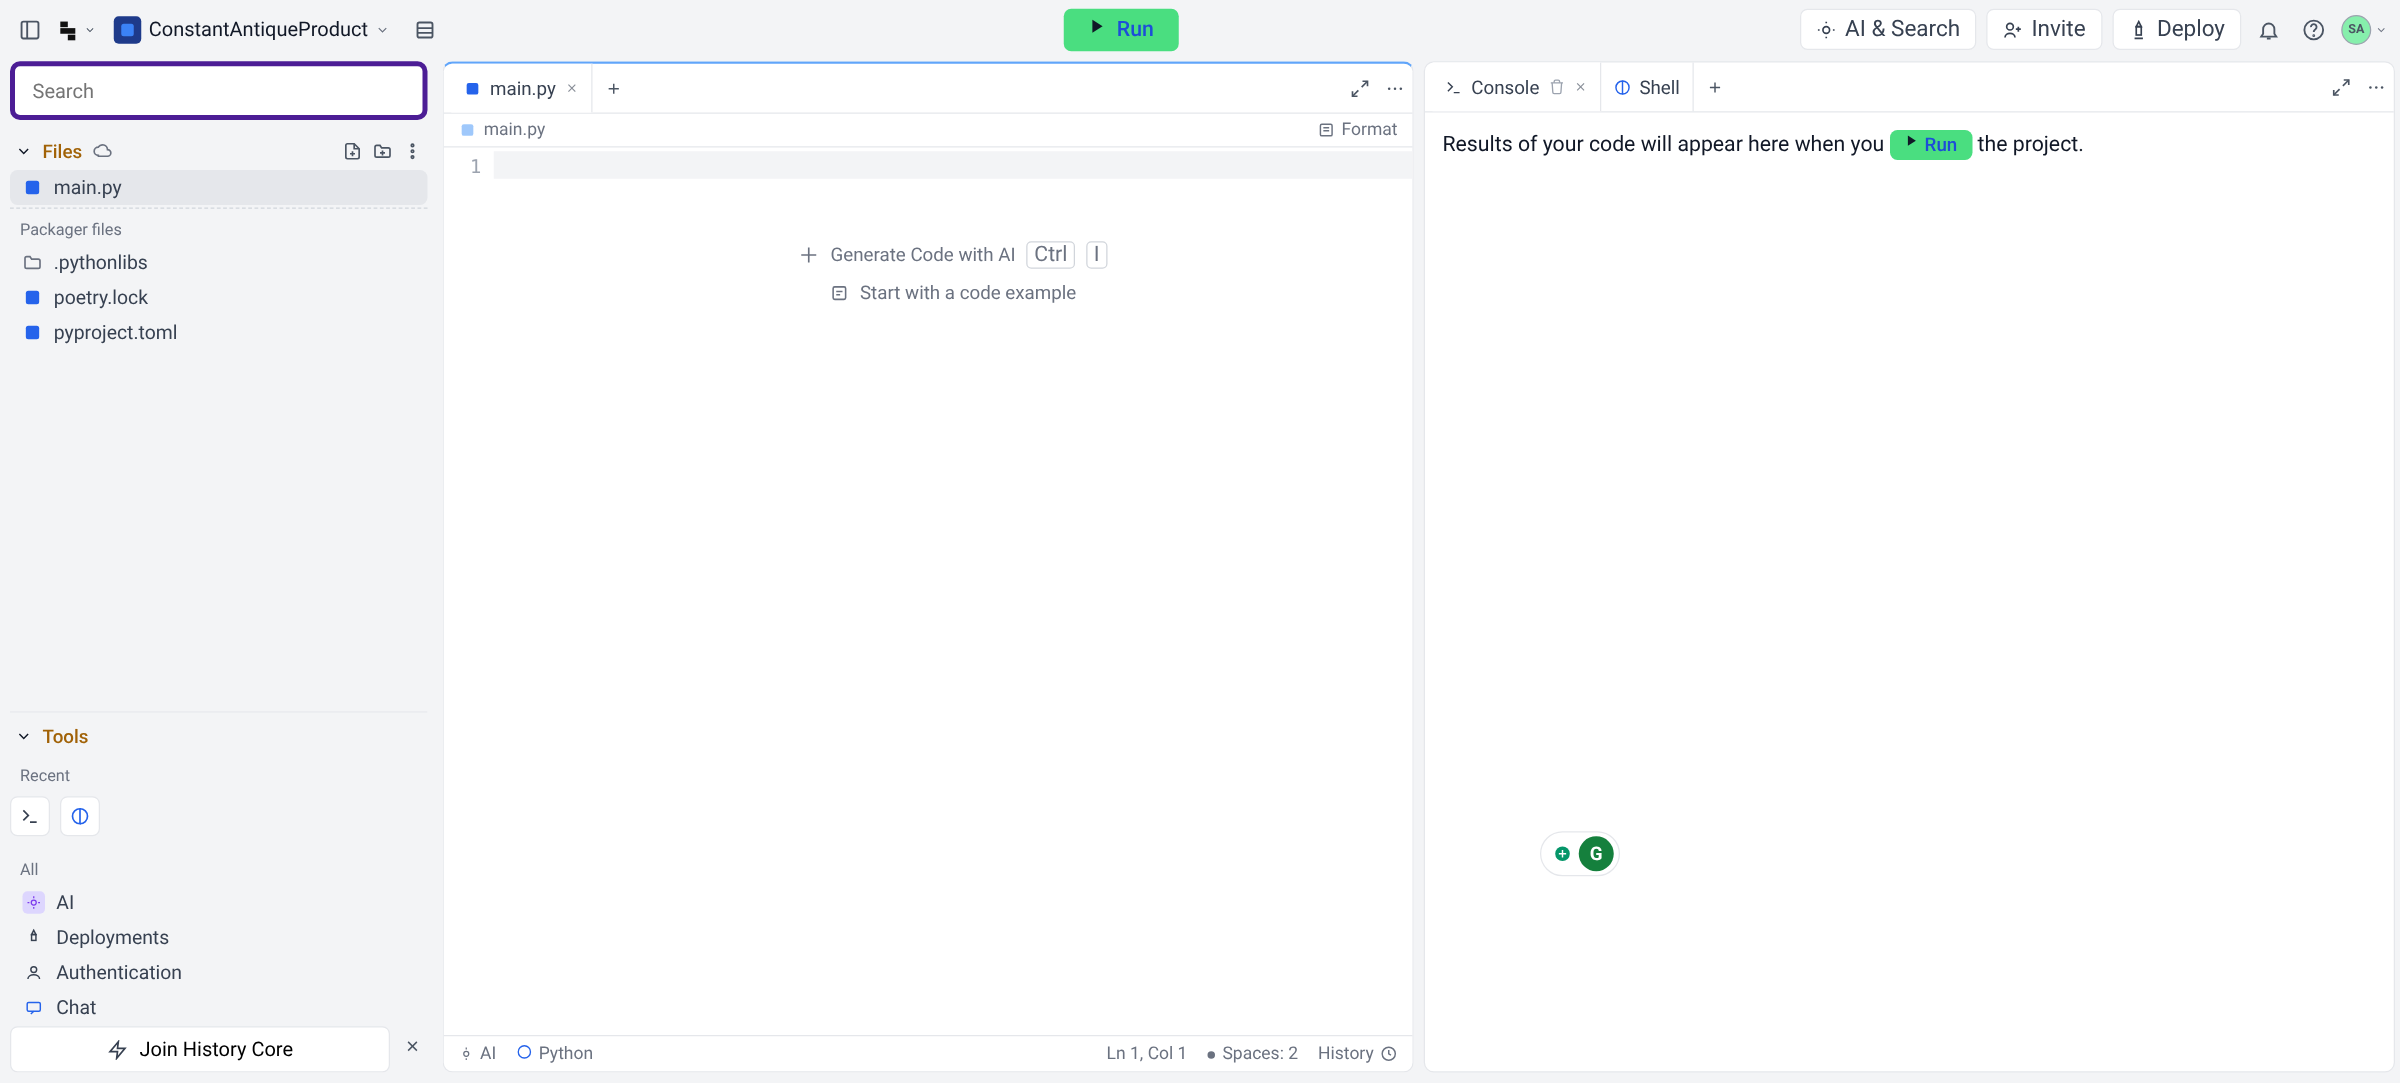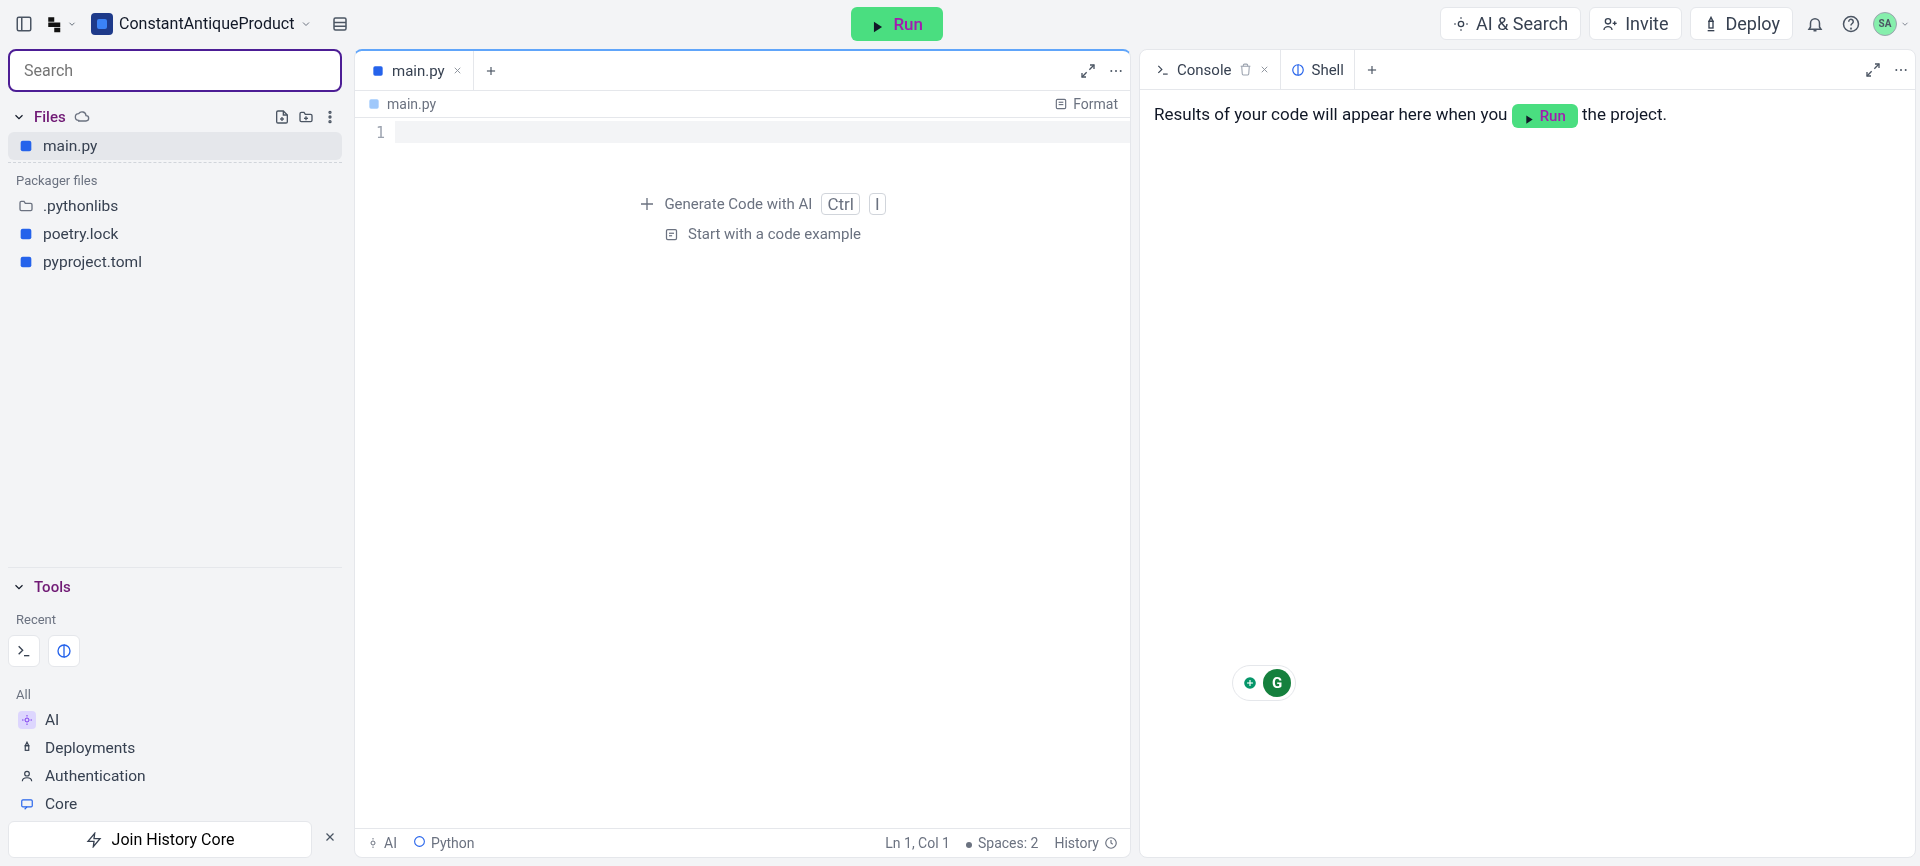--- a/index.html
+++ b/index.html
@@ -4,31 +4,31 @@
 <style>
 * { box-sizing: border-box; margin: 0; padding: 0; font-family: -apple-system, BlinkMacSystemFont, "Segoe UI", Roboto, sans-serif; }
 body { width: 1920px; height: 866px; background: #f3f4f6; overflow: hidden; display:flex; flex-direction:column;}
 .topbar { height: 47px; display: flex; align-items: center; padding: 0 10px; gap: 8px; }
 .topbar .left-group, .topbar .right-group { display: flex; align-items: center; gap: 8px; }
 .topbar .spacer { flex: 1; }
 .icon-btn { display: inline-flex; align-items:center; justify-content:center; width: 28px; height:28px; border-radius:6px; cursor:pointer; color:#4b5563;}
 .project-chip { display:flex; align-items:center; gap:6px; padding:3px 6px; border-radius:6px; cursor:pointer;}
 .project-chip .py-icon { width:22px;height:22px;background:#1e3a8a;border-radius:4px;display:flex;align-items:center;justify-content:center;}
 .project-name { font-size:16px; color:#111827;}
-.run-btn { display:flex; align-items:flex-end; gap:8px; background:#4ade80; padding:7px 20px; border-radius:6px; cursor:pointer; font-weight:500; color:#a21caf; font-size:17px;}
+.run-btn { display:flex; align-items:flex-start; gap:8px; background:#4ade80; padding:7px 20px; border-radius:6px; cursor:pointer; font-weight:500; color:#1d4ed8; font-size:17px;}
 .run-btn.small { padding:3px 12px; font-size:15px; gap:5px;}
 .btn { display:flex; align-items:center; gap:7px; background:#fff; border:1px solid #e5e7eb; padding:5px 12px; border-radius:6px; cursor:pointer; font-size:18px; color:#374151;}
 .avatar-btn { display:flex; align-items:center; gap:3px; cursor:pointer;}
 .avatar { width:24px;height:24px;border-radius:50%;display:flex;align-items:center;justify-content:center;background:#86efac;color:#4b5563;font-size:10px;font-weight:700;border:1px solid #9ca3af;}
 .main { flex:1; display:flex; min-height:0;}
 
 .sidebar { width:350px; display:flex; flex-direction:column; padding:2px 8px 8px 8px;}
-.search-box { background:#fff; border:2px solid #4c1d95; border-radius:8px; padding:10px 14px; font-size:16px; color:#4b5563; margin-bottom:10px;}
+.search-box { background:#fff; border:4px solid #4c1d95; border-radius:8px; padding:10px 14px; font-size:16px; color:#4b5563; margin-bottom:10px;}
 .section-head { display:flex; align-items:center; padding:6px 4px; gap:8px;}
-.section-head .title { font-size:15px; font-weight:500; color:#701a75;}
+.section-head .title { font-size:15px; font-weight:500; color:#a16207;}
 .section-head .right-icons { margin-left:auto; display:flex; gap:8px; color:#4b5563;}
 .file-row, .tool-row { display:flex; align-items:center; gap:9px; padding:5px 10px; border-radius:6px; font-size:15.5px; color:#374151; cursor:pointer;}
 .file-row.selected { background:#e5e7eb;}
 .subhead { font-size:13px; color:#6b7280; padding:10px 8px 4px 8px;}
 .files-container { border-bottom:1px dashed #d1d5db; padding-bottom:2px;}
 .tools-pane { flex:1; overflow:hidden; display:flex; flex-direction:column;justify-content:space-between;}
 .tool-icons-row { display:flex; gap:8px; padding:4px 0 10px 0;}
 .tool-icon-box { width:32px;height:32px; border:1px solid #e5e7eb; background:#fff; border-radius:6px; display:flex;align-items:center;justify-content:center; cursor:pointer;}
 .tool-item-icon{width:18px;height:18px;display:flex;align-items:center;justify-content:center;border-radius:4px;}
 .join-btn { display:flex;align-items:center;justify-content:center;gap:10px;background:#fff;border:1px solid #e5e7eb;border-radius:6px;padding:8px;margin-top:6px;font-size:16px;cursor:pointer;}
@@ -270,21 +270,21 @@
             </div>
           <span>Authentication</span>
         </div>
         <div class="tool-row">
           <div class="tool-item-icon">
               <svg width="14" height="14" viewBox="0 0 24 24" fill="none" stroke="#2563eb" stroke-width="2">
                 <rect x="3" y="5" width="18" height="12" rx="2"></rect>
                 <path d="M8 21l4-4"></path>
               </svg>
             </div>
-          <span>Core</span>
+          <span>Chat</span>
         </div>
 
       </div>
       <div class="join-wrap">
         <div class="join-btn" style="flex:1;">
           <svg width="16" height="16" viewBox="0 0 24 24" fill="none" stroke="#374151" stroke-width="2">
               <polygon points="13 2 3 14 12 14 11 22 21 10 12 10"></polygon>
             </svg>
           <span>Join History Core</span>
         </div>

